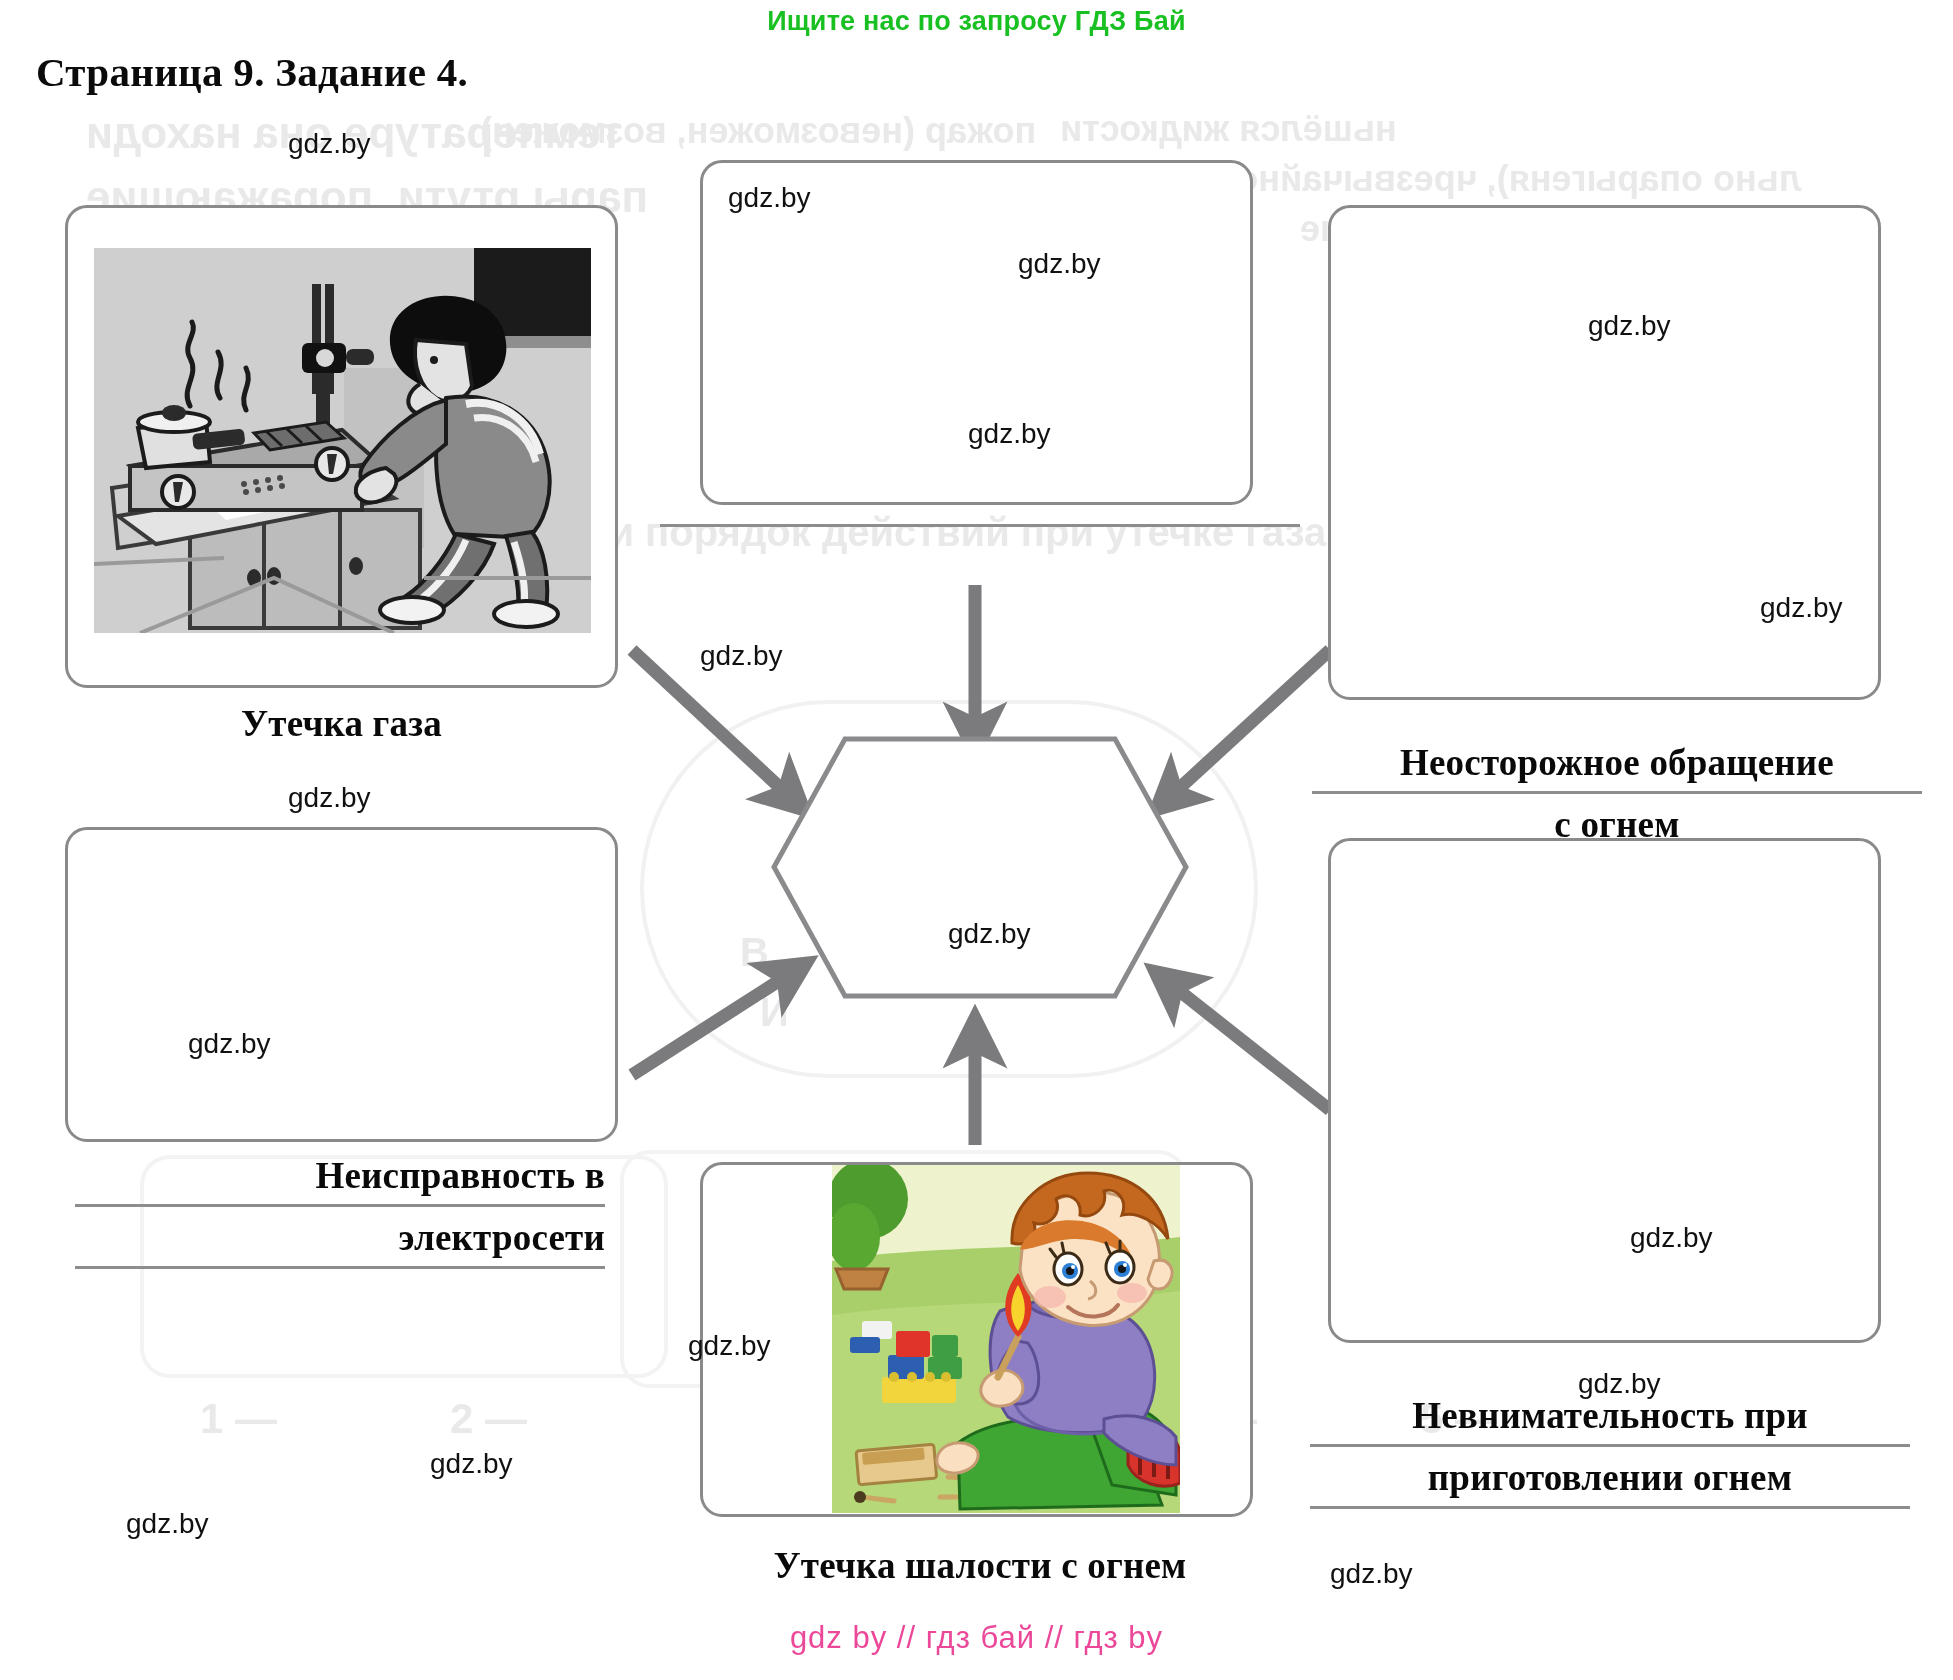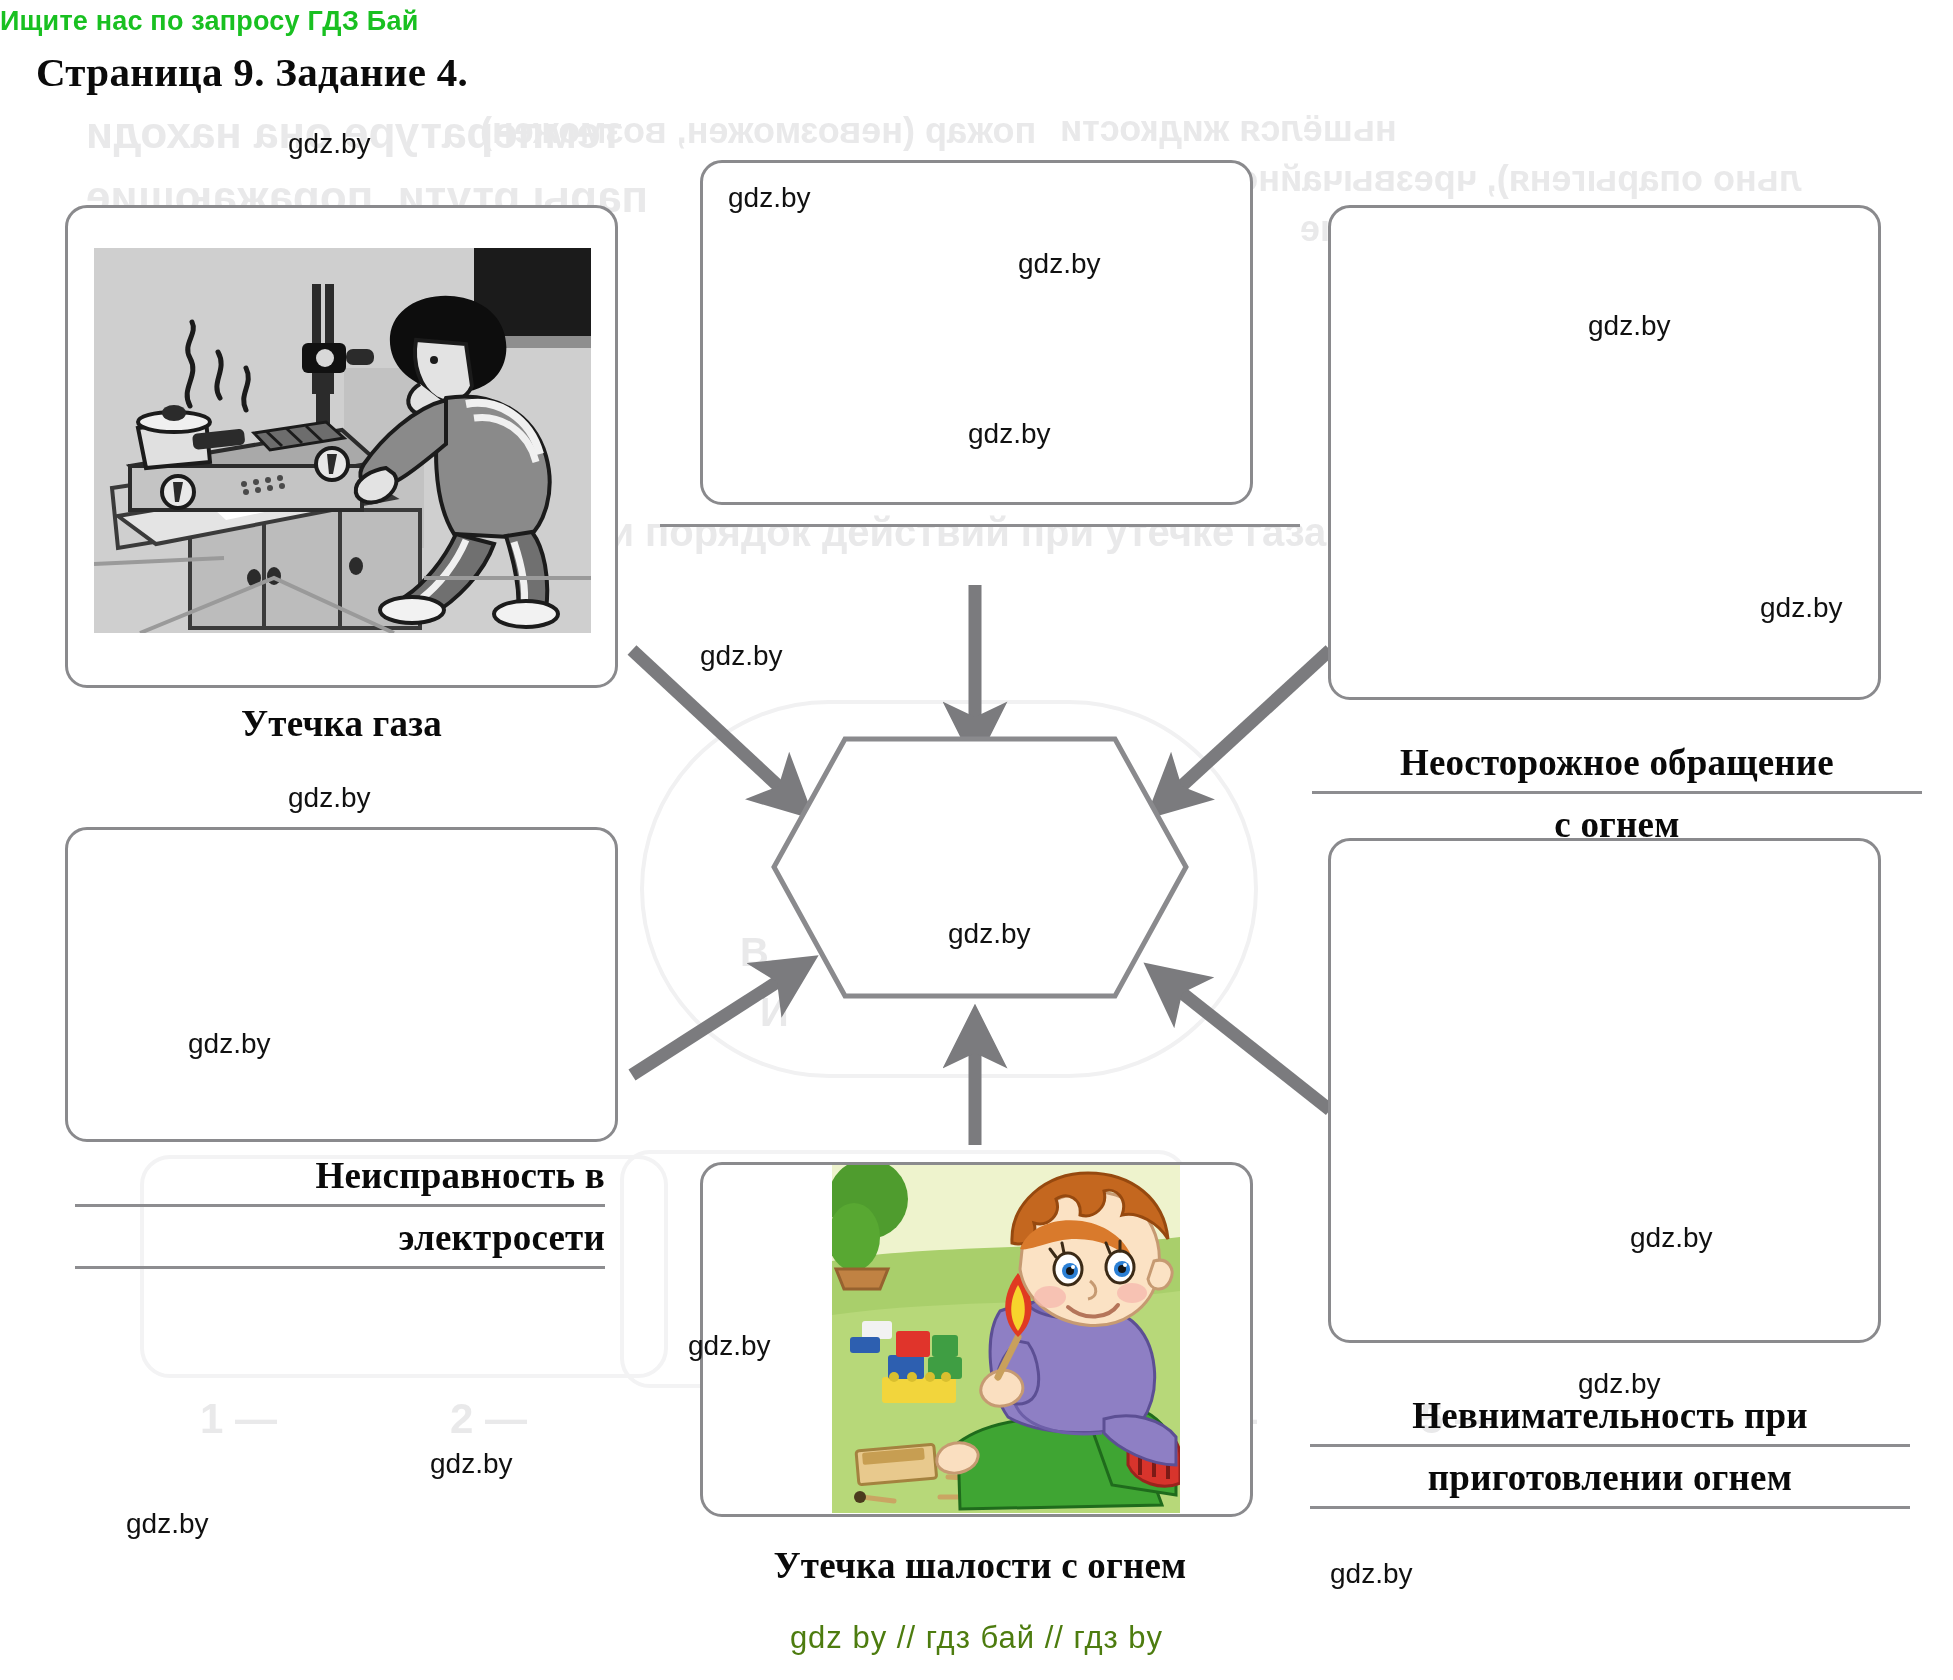--- a/index.html
+++ b/index.html
@@ -28,21 +28,21 @@
     z-index: 0;
   }
   .bleed.mirror { transform: scaleX(-1); }
 
   
   .site-promo {
     position: absolute;
     top: 6px;
     left: 0;
     width: 1953px;
-    text-align: left;
+    text-align: center;
     color: #19c021;
     font-family: "Liberation Sans", sans-serif;
     font-size: 27px;
     font-weight: 700;
     letter-spacing: 0.2px;
     z-index: 6;
   }
 
   .page-title {
     position: absolute;
@@ -121,21 +121,21 @@
   }
 
   .footer {
     position: absolute;
     bottom: 24px;
     left: 0;
     width: 1953px;
     text-align: center;
     font-family: "Liberation Sans", sans-serif;
     font-size: 31px;
-    color: #4d7c0f;
+    color: #ec4899;
     letter-spacing: 1px;
     z-index: 7;
   }
 </style>
 </head>
 <body>
 
 <div>
   <div class="bleed mirror" style="left:86px;  top:108px;  font-size:44px;">температуре она находи</div>
   <div class="bleed mirror" style="left:86px;  top:172px;  font-size:44px;">пары ртути, поражающие</div>

